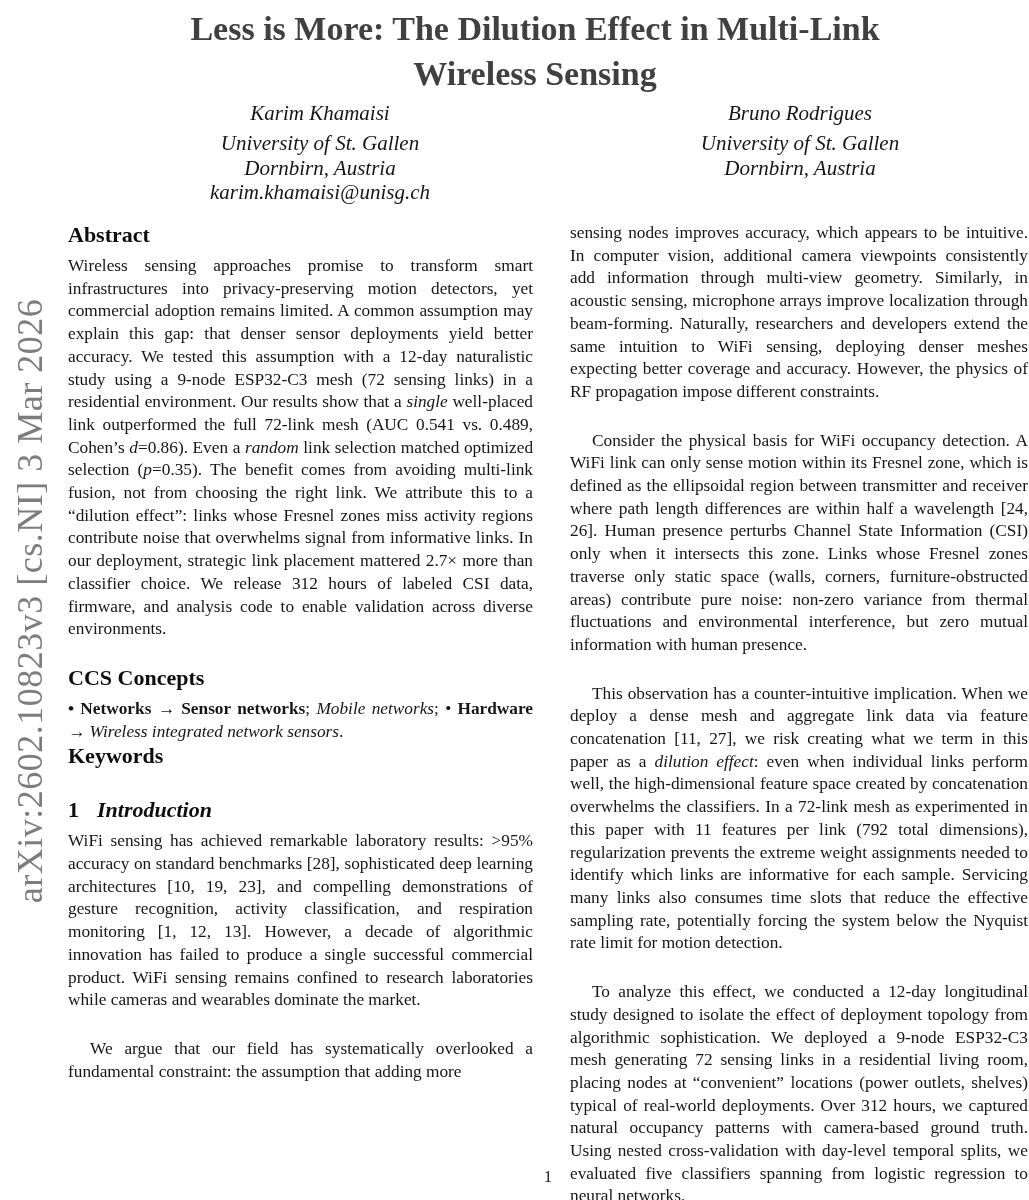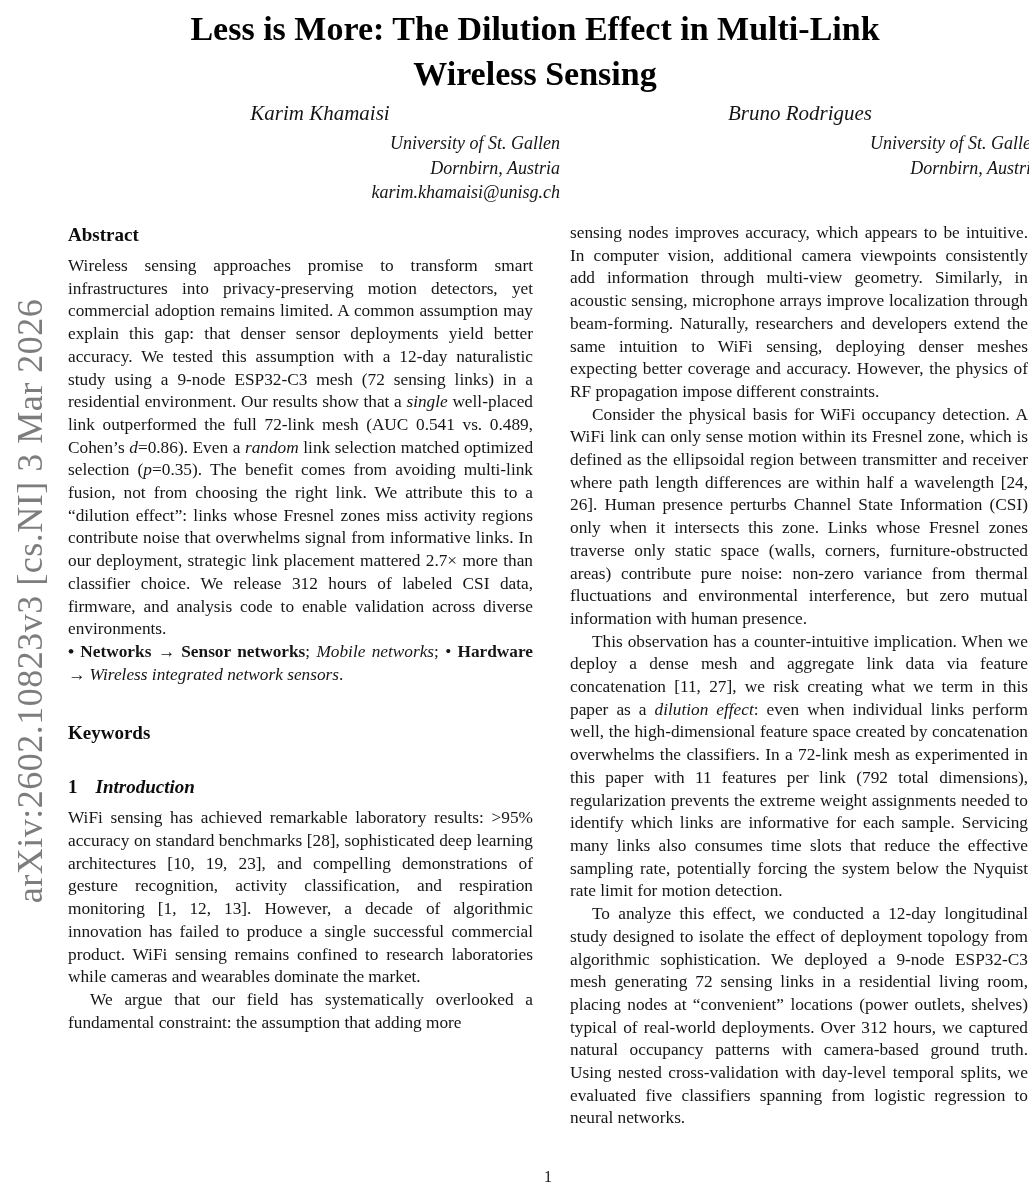--- a/index.html
+++ b/index.html
@@ -31,57 +31,57 @@
   }
   .title-block {
     position: absolute;
     left: 45px;
     top: 6px;
     width: 980px;
     text-align: center;
     font-weight: bold;
     font-size: 34px;
     line-height: 45px;
-    color: #000000;
+    color: #404040;
   }
   .authors-row {
     position: absolute;
     left: 80px;
     top: 100px;
     width: 960px;
     display: flex;
     font-style: italic;
   }
   .author-block { flex: 1; text-align: center; }
   .author-name { font-size: 21px; line-height: 27px; margin-bottom: 4px; }
-  .author-line { font-size: 18px; line-height: 24.5px; text-align: right; }
+  .author-line { font-size: 21px; line-height: 24.5px; }
   .col {
     position: absolute;
     top: 222px;
     font-size: 17.3px;
     line-height: 22.7px;
     text-align: justify;
   }
   .col-left  { left: 68px;  width: 465px; }
   .col-right { left: 570px; width: 458px; }
   .sec-heading {
-    font-size: 19px;
+    font-size: 22px;
     line-height: 26px;
     font-weight: bold;
     text-align: left;
     margin: 0 0 7px 0;
     color: #0d0d0d;
   }
   .sec-heading.ccs-h  { margin-top: 24px; }
-  .sec-heading.kw-h   { margin-top: 34px; }
+  .sec-heading.kw-h   { }
   .sec-heading.intro-h{ margin-top: 28px; }
   .sec-num { display: inline-block; }
   .sec-title-text { display: inline-block; margin-left: 18px; font-style: italic; }
   p.body-par { margin: 0; }
-  p.indent { text-indent: 22px; }
+  p.indent { text-indent: 22px; margin-top: 26px; }
   .page-num {
     position: absolute;
     left: 68px;
     top: 1168px;
     width: 960px;
     text-align: center;
     font-size: 16px;
     color: #151515;
   }
 </style>
@@ -110,20 +110,21 @@
       <div class="author-name">Bruno Rodrigues</div>
       <div class="author-line">University of St. Gallen</div>
       <div class="author-line">Dornbirn, Austria</div>
     </div>
   </div>
 
   <div class="col col-left">
     <h2 class="sec-heading">Abstract</h2>
     <p class="body-par"><span>Wireless sensing approaches promise to transform smart infrastructures into privacy-preserving motion detectors, yet commercial adoption remains limited. A common assumption may explain this gap: that denser sensor deployments yield better accuracy. We tested this assumption with a 12-day naturalistic study using a 9-node ESP32-C3 mesh (72 sensing links) in a residential environment. Our results show that a </span><span style="font-style: italic;">single</span><span> well-placed link outperformed the full 72-link mesh (AUC 0.541 vs. 0.489, Cohen’s </span><span style="font-style: italic;">d</span><span>=0.86). Even a </span><span style="font-style: italic;">random</span><span> link selection matched optimized selection (</span><span style="font-style: italic;">p</span><span>=0.35). The benefit comes from avoiding multi-link fusion, not from choosing the right link. We attribute this to a “dilution effect”: links whose Fresnel zones miss activity regions contribute noise that overwhelms signal from informative links. In our deployment, strategic link placement mattered 2.7× more than classifier choice. We release 312 hours of labeled CSI data, firmware, and analysis code to enable validation across diverse environments.</span></p>
 
+    <h2 class="sec-heading ccs-h">CCS Concepts</h2>
     <p class="body-par"><span style="font-weight: bold;">• </span><span style="font-weight: bold;">Networks</span><span> → </span><span style="font-weight: bold;">Sensor networks</span><span>; </span><span style="font-style: italic;">Mobile networks</span><span>; • </span><span style="font-weight: bold;">Hardware</span><span> → </span><span style="font-style: italic;">Wireless integrated network sensors</span><span>.</span></p>
 
     <h2 class="sec-heading kw-h">Keywords</h2>
 
     <h2 class="sec-heading intro-h"><span class="sec-num">1</span><span class="sec-title-text">Introduction</span></h2>
     <p class="body-par"><span>WiFi sensing has achieved remarkable laboratory results: &gt;95% accuracy on standard benchmarks [28], sophisticated deep learning architectures [10, 19, 23], and compelling demonstrations of gesture recognition, activity classification, and respiration monitoring [1, 12, 13]. However, a decade of algorithmic innovation has failed to produce a single successful commercial product. WiFi sensing remains confined to research laboratories while cameras and wearables dominate the market.</span></p>
     <p class="body-par indent"><span>We argue that our field has systematically overlooked a fundamental constraint: the assumption that adding more</span></p>
   </div>
 
   <div class="col col-right">

